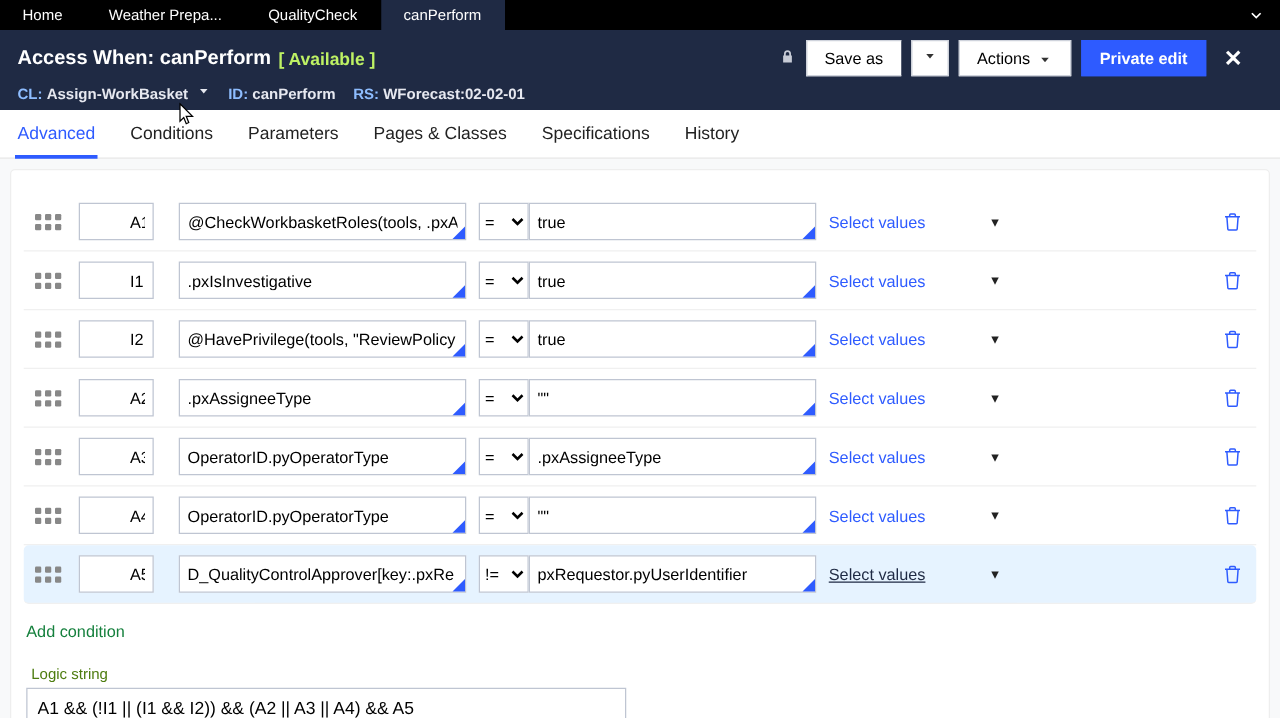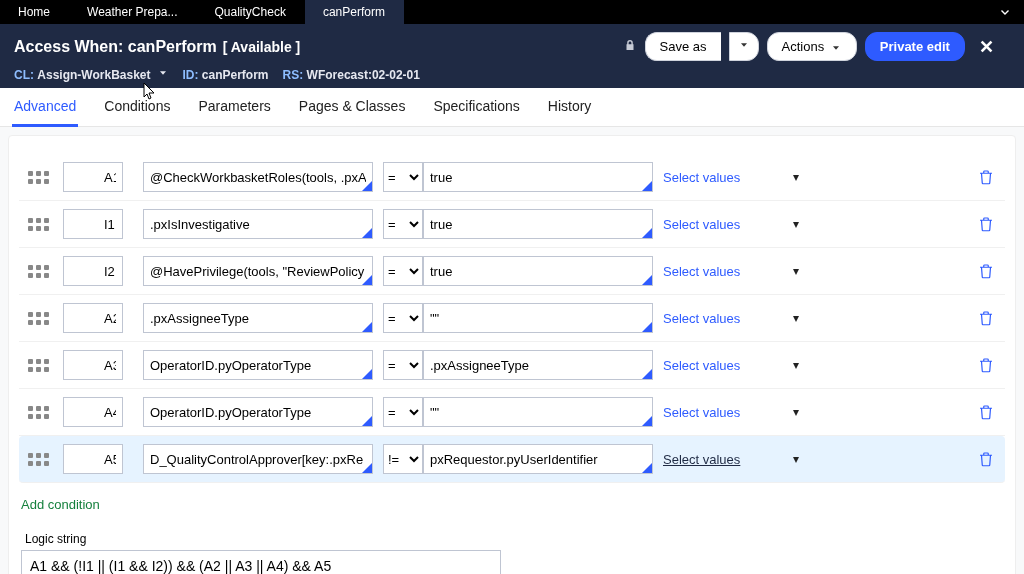--- a/index.html
+++ b/index.html
@@ -6,24 +6,24 @@
   body { font-family: Arial, Helvetica, sans-serif; font-size: 13px; background: #fff; color: #222; width: 1024px; height: 574px; overflow: hidden; }
   .tabbar { background: #000; height: 24px; display: flex; align-items: stretch; color: #fff; position: relative; }
   .tabbar .tab { padding: 0 18px; display: flex; align-items: center; font-size: 12px; cursor: pointer; border-right: 1px solid rgba(255,255,255,0); }
   .tabbar .tab.active { background: #1f2a44; }
   .tabbar .caret-right { margin-left: auto; padding: 0 12px; display:flex; align-items:center; font-size:14px; cursor:pointer; }
 
   .header { background: #1f2a44; color: #fff; padding: 8px 28px 6px 14px; position: relative; }
   .header-row1 { display: flex; align-items: center; justify-content: space-between; }
   .title-block { display: flex; align-items: center; gap: 6px; }
   .title-main { font-size: 16px; font-weight: bold; }
-  .title-status { font-size: 14px; font-weight: bold; color: #ffffff; }
+  .title-status { font-size: 14px; font-weight: bold; color: #bef264; }
   .header-actions { display: flex; align-items: center; gap: 8px; }
   .lock { color: #c7cbd6; font-size: 14px; }
-  .btn { background: #fff; border: 1px solid #cfd3dc; border-radius: 12px; padding: 6px 14px; font-size: 13px; cursor: pointer; }
+  .btn { background: #fff; border: 1px solid #cfd3dc; border-radius: 0; padding: 6px 14px; font-size: 13px; cursor: pointer; }
   .btn.split-main { border-top-right-radius: 0; border-bottom-right-radius: 0; border-right: none; }
   .btn.split-caret { border-top-left-radius: 0; border-bottom-left-radius: 0; padding: 6px 8px; }
   .btn.primary { background: #2e5bff; border-color:#2e5bff; color: #fff; font-weight: 700; }
   .header-close { color: #fff; font-size: 18px; cursor:pointer; padding: 0 2px 0 6px; font-weight: bold; }
 
   .meta-row { margin-top: 6px; font-size: 12px; color: #95d0ff; display: flex; align-items: center; gap: 14px; position: relative; }
   .meta-row .lbl { color: #8ebdff; font-weight: bold; }
   .meta-row .val { color: #e6e8f0; font-weight: bold; }
   .meta-row .val.link { color: #e6e8f0; }
   .meta-caret { font-size: 13px; margin-left: -8px; cursor:pointer; color:#e6e8f0;}
@@ -49,21 +49,21 @@
 
   .op-sel { height: 30px; border: 1px solid #bfc5d2; font-size: 13px; width: 40px; cursor:pointer; background:#fff;}
 
   .link-sel { color: #2e5bff; cursor: pointer; font-size: 13px; }
   .link-sel.underline { text-decoration: underline; color:#1f2a44; }
   .tiny-caret { font-size: 12px; cursor:pointer; }
   .del { color: #2e5bff; cursor: pointer; display:flex; justify-content:center; }
 
   .add-cond { color: #15803d; font-size: 13px; margin: 14px 2px; cursor: pointer; display:inline-block; }
 
-  .logic-lbl { font-size: 12px; color: #000000; margin: 6px 2px 4px 6px; }
+  .logic-lbl { font-size: 12px; color: #4d7c0f; margin: 6px 2px 4px 6px; }
   .logic-inp { width: 480px; margin-left: 2px; height: 32px; border:1px solid #bfc5d2; padding: 0 8px; font-size:14px; }
 
   .trash-svg { width:18px; height:18px; }
 </style>
 </head>
 <body>
 
 <div class="tabbar">
   <div class="tab">
       <span>Home</span>

